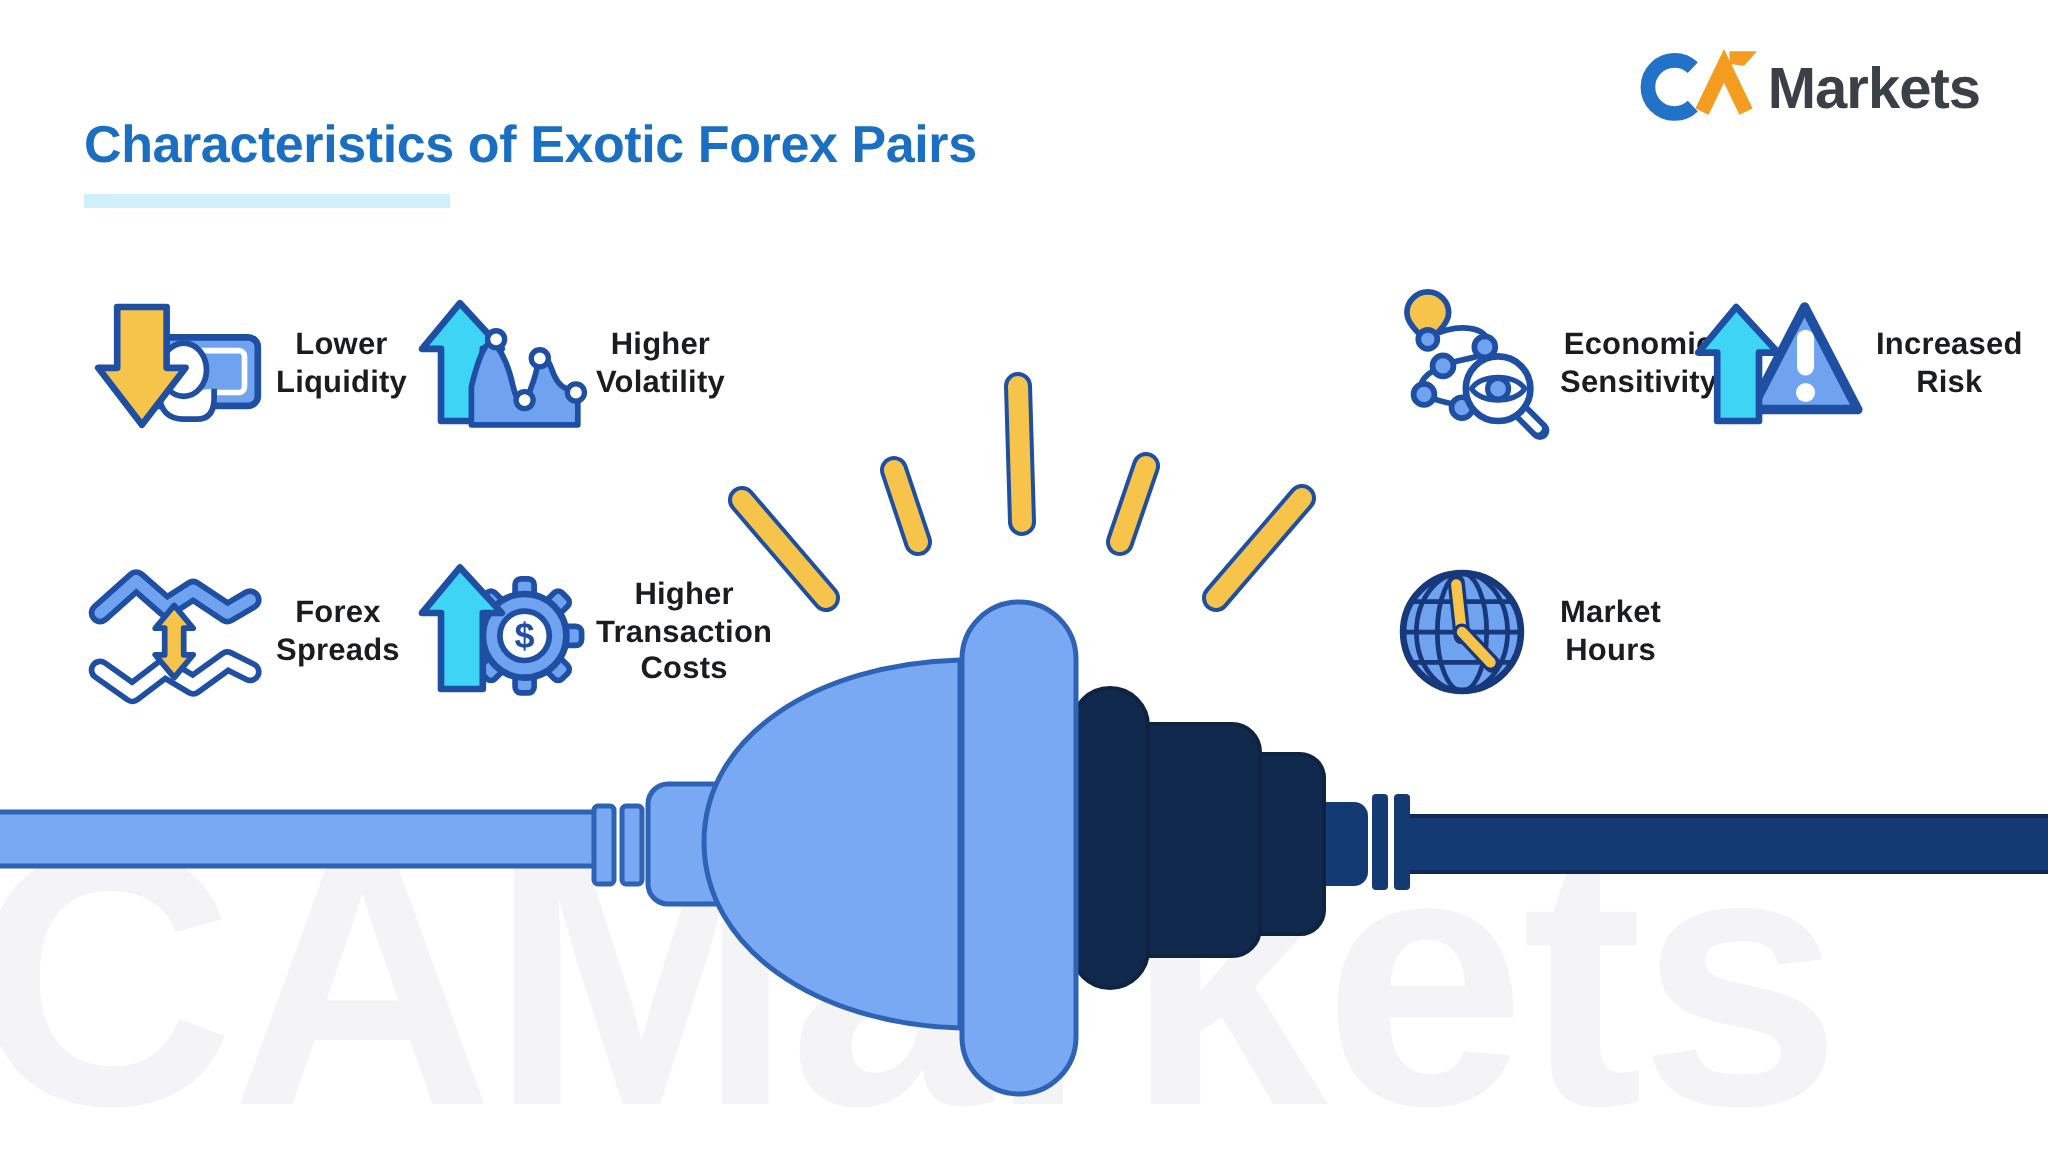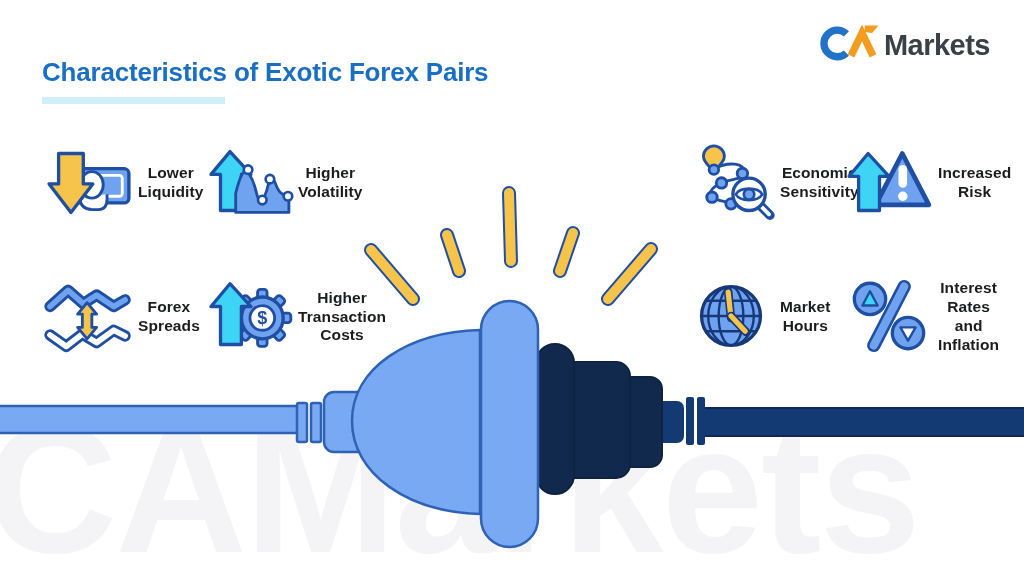--- a/index.html
+++ b/index.html
@@ -226,30 +226,15 @@
           <line x1="50" y1="42" x2="47" y2="15" stroke="#f6c44a" stroke-width="5.5" stroke-linecap="round"></line>
           <line x1="50" y1="40" x2="66" y2="57" stroke="#17387a" stroke-width="9" stroke-linecap="round"></line>
           <line x1="50" y1="40" x2="65" y2="56" stroke="#f6c44a" stroke-width="5.5" stroke-linecap="round"></line>
         </g>
       </svg>
         </div>
       <div class="label">Market
 Hours</div>
     </div>
 
-    <div class="feature">
-      <div class="iconbox">
-          <svg width="98" height="76" viewBox="0 0 100 80">
-        <line x1="66" y1="9" x2="34" y2="71" stroke="#1f4fa3" stroke-width="14" stroke-linecap="round"></line>
-        <line x1="66" y1="9" x2="34" y2="71" stroke="#6fa3f0" stroke-width="8.5" stroke-linecap="round"></line>
-        <circle cx="30" cy="22" r="16.5" fill="#6fa3f0" stroke="#1f4fa3" stroke-width="3.5"></circle>
-        <polygon points="30,14 38,29 22,29" fill="#3ed4f5" stroke="#1f4fa3" stroke-width="2.5" stroke-linejoin="round"></polygon>
-        <circle cx="70" cy="58" r="16.5" fill="#6fa3f0" stroke="#1f4fa3" stroke-width="3.5"></circle>
-        <polygon points="62,52 78,52 70,66" fill="#ffffff" stroke="#1f4fa3" stroke-width="2.5" stroke-linejoin="round"></polygon>
-      </svg>
-        </div>
-      <div class="label">Interest
-Rates and
-Inflation</div>
-    </div>
   </div>
 
 </div>
 
 </body></html>

